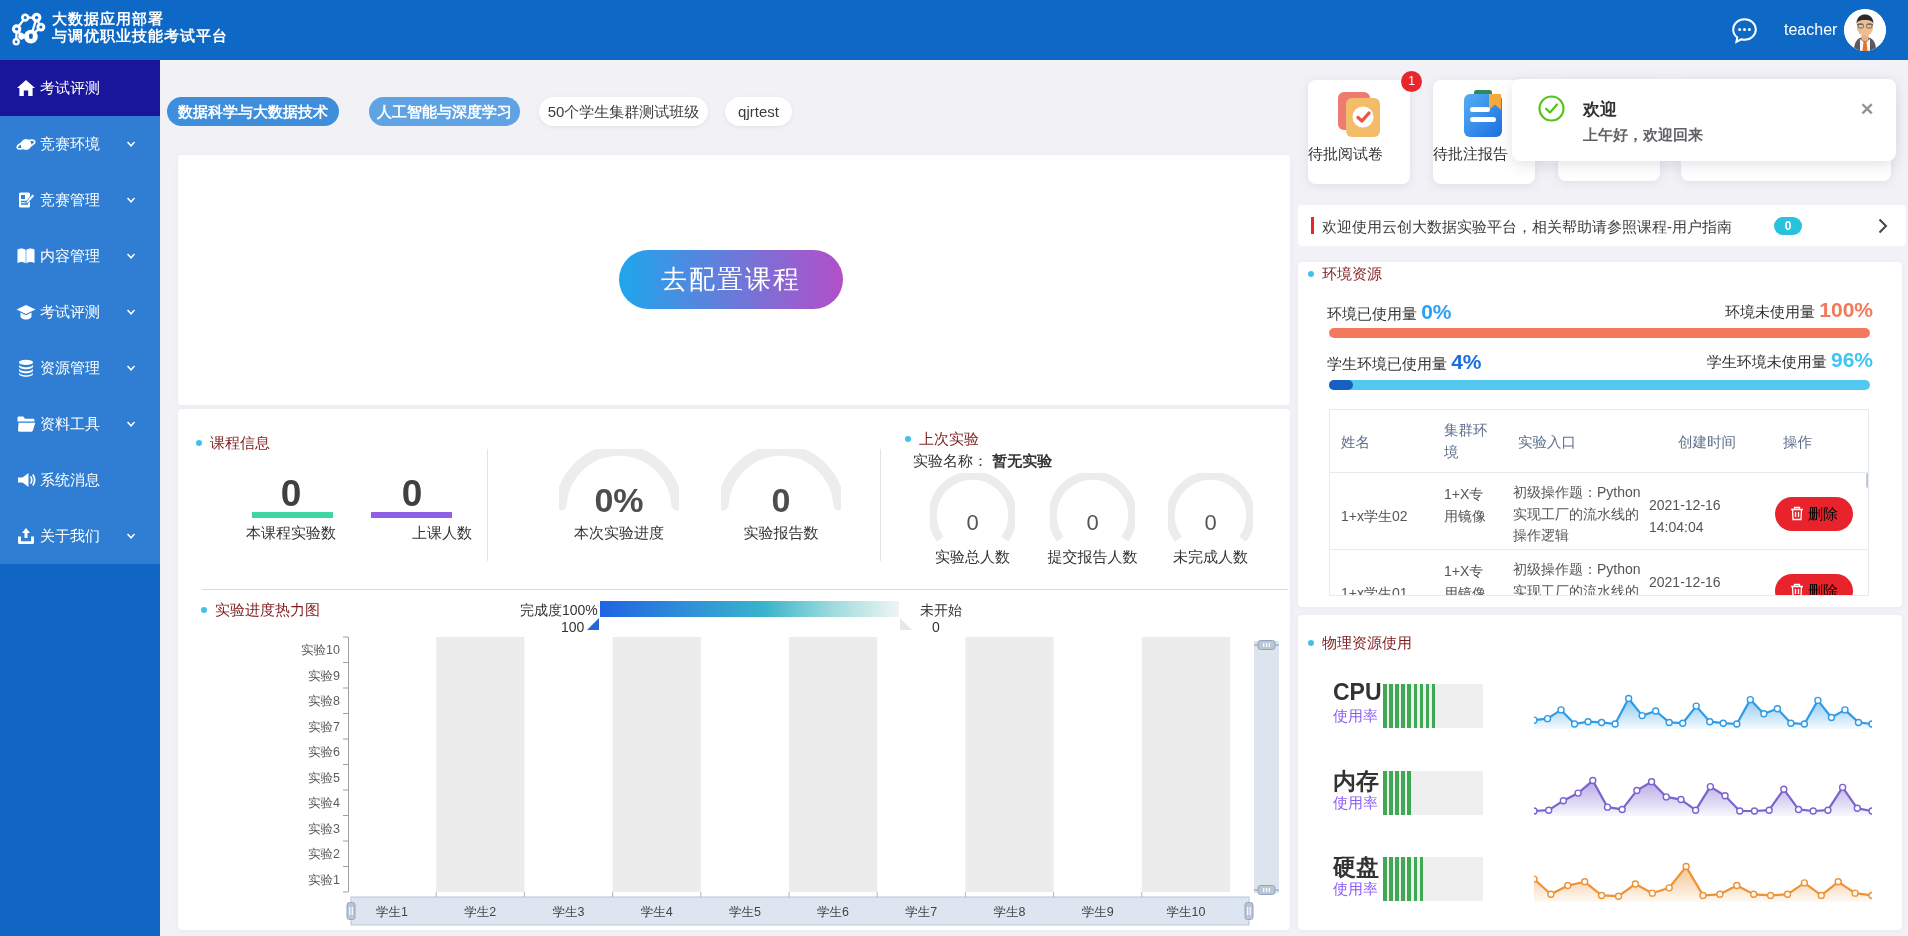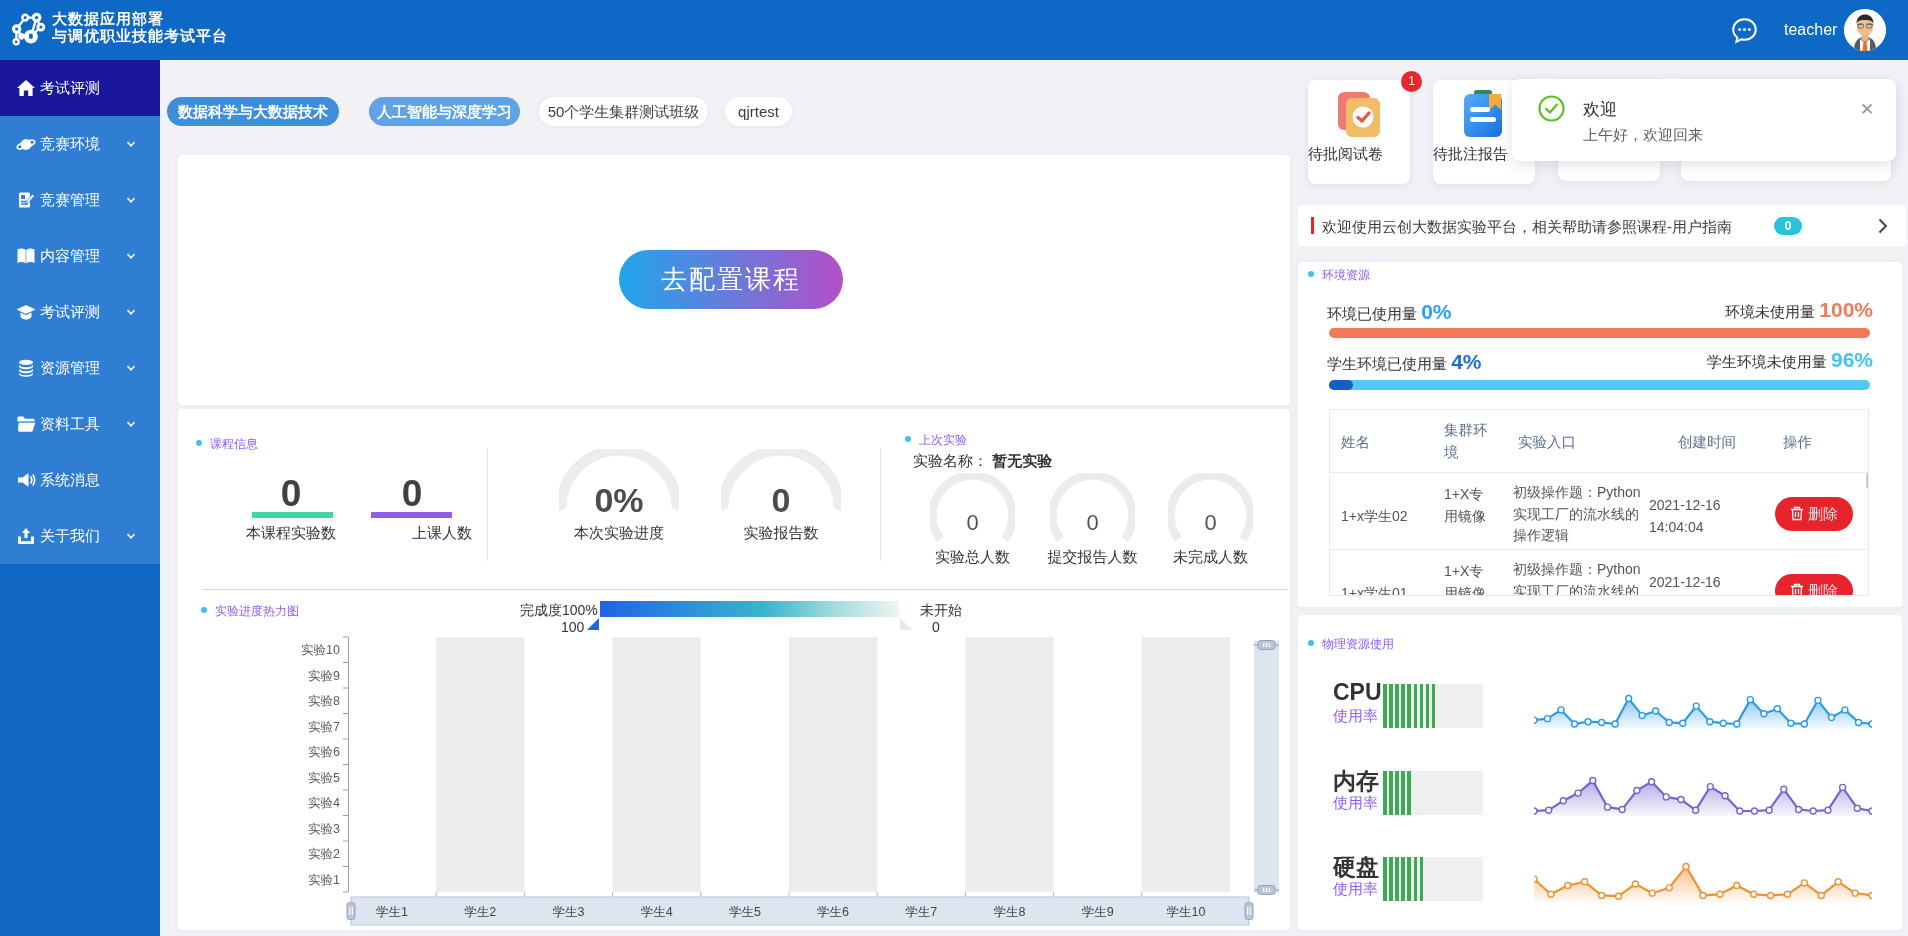--- a/index.html
+++ b/index.html
@@ -25,36 +25,36 @@
 
 .pill{position:absolute;top:97px;height:29px;line-height:29px;border-radius:15px;font-size:15px;text-align:center;}
 .pb{color:#fff;font-weight:bold;}
 .pw{background:#fff;color:#3c3c3c;box-shadow:0 1px 4px rgba(100,100,120,.10);}
 
 .card{position:absolute;background:#fff;border-radius:4px;box-shadow:0 1px 5px rgba(120,120,140,.05);}
 #bigcard{left:178px;top:155px;width:1112px;height:250px;}
 #gobtn{position:absolute;left:441px;top:95px;width:224px;height:59px;border-radius:30px;background:linear-gradient(90deg,#1ea6ec,#b44fc8);color:#fff;font-size:26px;text-align:center;line-height:59px;letter-spacing:2px;}
 #card2{left:178px;top:409px;width:1112px;height:521px;}
 .secdot{display:inline-block;width:6px;height:6px;border-radius:50%;background:#41c0f0;vertical-align:2px;margin-right:8px;}
-.sect{font-size:12px;color:#8b5cf6;}
+.sect{font-size:15px;color:#7f1d1d;}
 .stat{font-size:37px;font-weight:bold;color:#404040;text-align:center;}
 .slab{font-size:15px;color:#333;text-align:center;}
 .pct{font-size:34px;font-weight:bold;color:#4d4d4d;text-align:center;}
 .g0{font-size:22px;color:#555;text-align:center;}
 .vdiv{width:1px;background:#e3e3e3;}
 
 .mini{position:absolute;background:#fff;border-radius:8px;box-shadow:0 2px 10px rgba(120,110,140,.13);}
-#toast{position:absolute;left:1512px;top:79px;width:384px;height:82px;background:#fff;border-radius:8px;box-shadow:0 4px 14px rgba(120,110,140,.2);z-index:25;}
+#toast{position:absolute;left:1512px;top:79px;width:384px;height:82px;background:#fff;border-radius:8px;box-shadow:0 4px 14px rgba(120,110,140,.2);z-index:25;font-weight:bold;}
 #notice{position:absolute;left:1298px;top:205px;width:608px;height:41px;background:#fff;border-radius:4px;}
 #envcard{left:1298px;top:262px;width:604px;height:345px;}
 #phycard{left:1298px;top:615px;width:604px;height:315px;}
 .minilab{left:0;width:100%;top:65px;font-size:15px;color:#333;}
 .th{font-size:14.5px;color:#5d6e8c;line-height:22px;}
 .td{font-size:14px;color:#555;line-height:21.5px;}
-.delbtn{width:78px;height:34px;border-radius:17px;background:#e8232b;color:#e5e5e5;font-size:15px;text-align:center;line-height:34px;}
+.delbtn{width:78px;height:34px;border-radius:17px;background:#e8232b;color:#000000;font-size:15px;text-align:center;line-height:34px;}
 .rlab{font-size:23px;font-weight:bold;color:#333;}
 .rsub{font-size:15px;color:#8b5cf6;}
 .gauge{width:100px;height:44px;background:#efefef;}
 .gbar{position:absolute;top:0;width:3.6px;height:44px;background:#3fa854;}
 </style>
 </head>
 <body>
 <div id="header">
 <svg id="logo" width="38" height="42" viewBox="0 0 40 42">
  <g stroke="#fff" stroke-width="2.4" fill="none">

